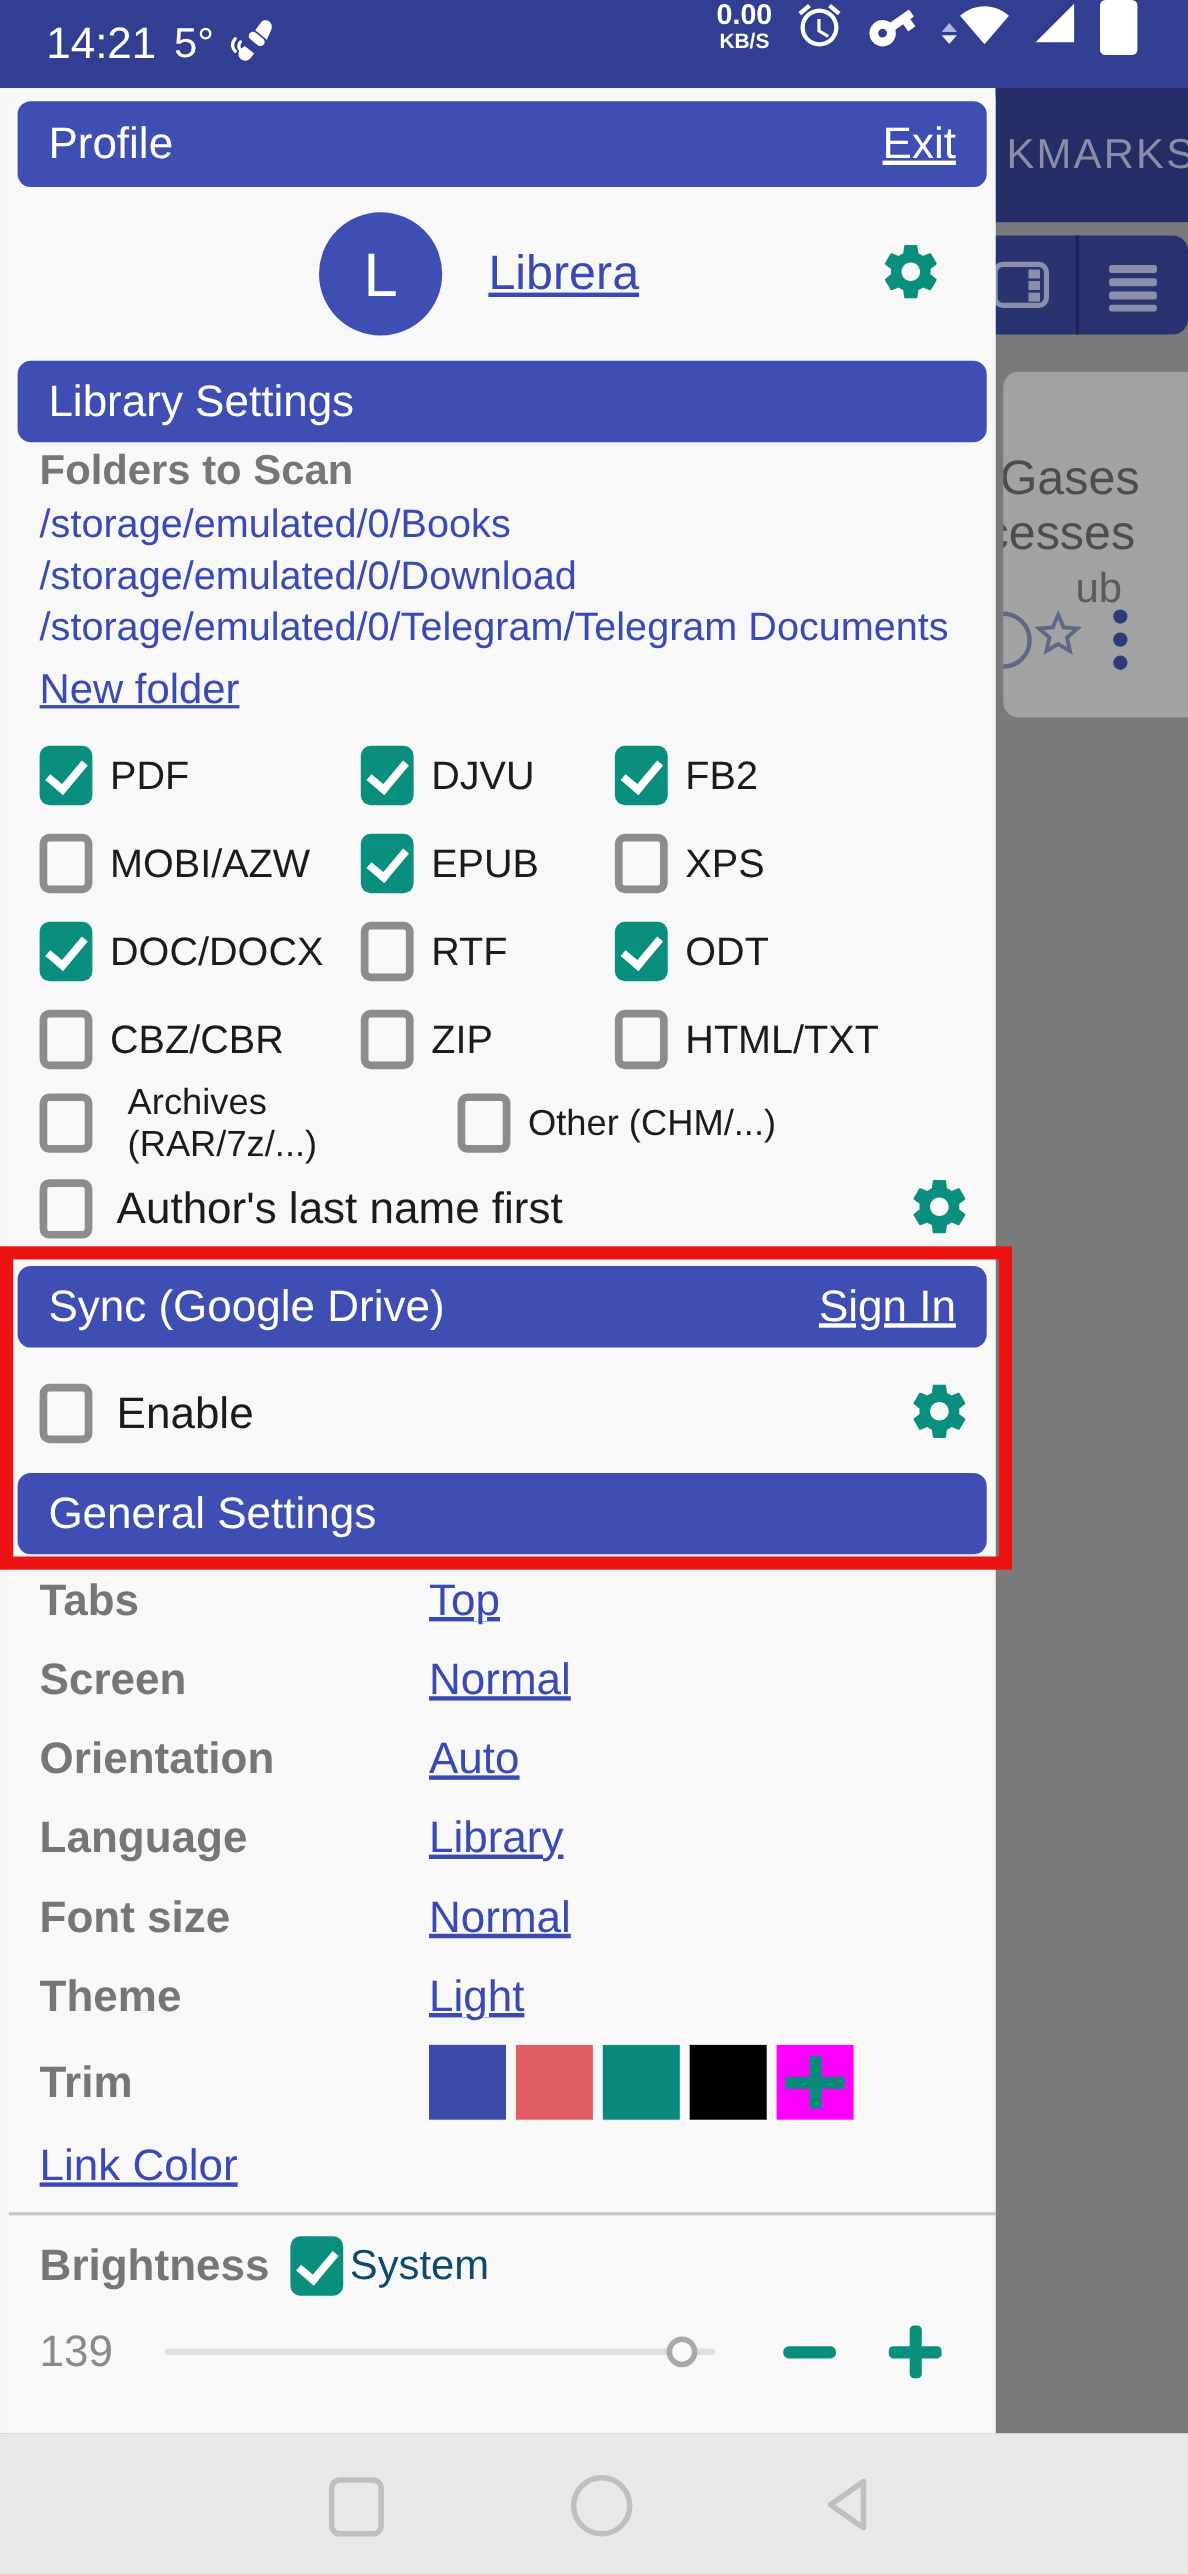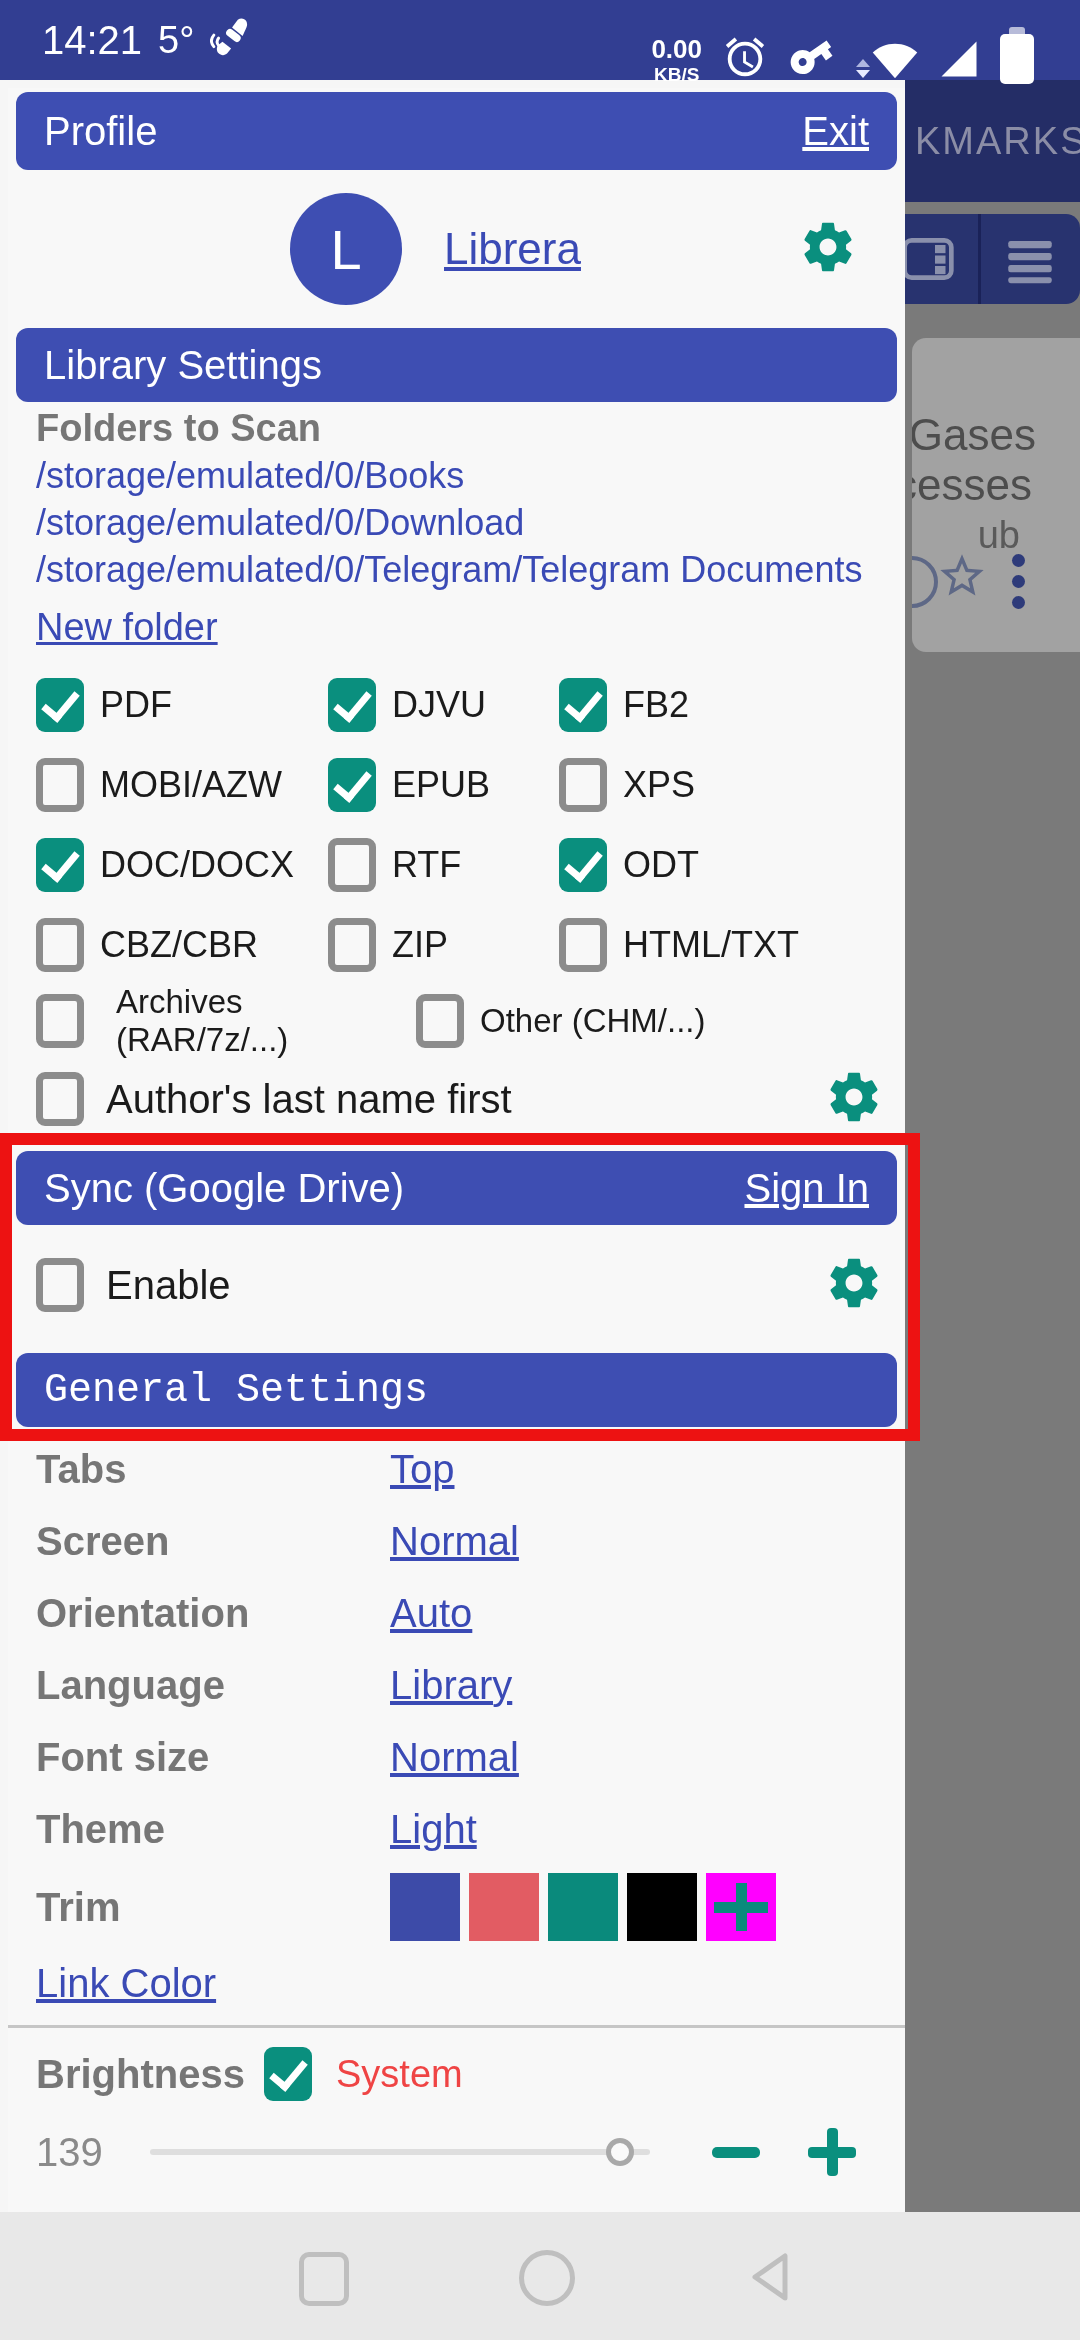--- a/index.html
+++ b/index.html
@@ -4,21 +4,21 @@
 <style>
   html,body{margin:0;padding:0;background:#444;}
   .screen{position:relative;width:1080px;height:2340px;overflow:hidden;
     background:#7a7a7a;font-family:"Liberation Sans",sans-serif;}
 
   
   .status-bar{position:absolute;left:0;top:0;width:1080px;height:80px;background:#323e92;z-index:30;}
   .sb-left{position:absolute;left:42px;top:0;height:80px;display:flex;align-items:center;gap:16px;color:#fff;}
   .sb-time{font-size:40px;}
   .sb-temp{font-size:38px;}
-  .sb-right{position:absolute;right:46px;top:0;height:84px;display:flex;align-items:flex-end;gap:20px;color:#fff;}
+  .sb-right{position:absolute;right:46px;top:0;height:84px;display:flex;align-items:flex-start;gap:20px;color:#fff;}
   .sb-net{display:flex;flex-direction:column;align-items:center;line-height:1;}
   .sb-net .v{font-size:26px;font-weight:bold;}
   .sb-net .u{font-size:19px;font-weight:bold;margin-top:3px;}
   .wifi-wrap{display:flex;align-items:flex-end;gap:2px;}
   .wifi-arrows{display:flex;flex-direction:column;gap:3px;margin-bottom:6px;}
   .tri-up{width:0;height:0;border-left:7px solid transparent;border-right:7px solid transparent;border-bottom:8px solid #aeb6e0;}
   .tri-dn{width:0;height:0;border-left:7px solid transparent;border-right:7px solid transparent;border-top:8px solid #e8ebff;}
   .battery{width:34px;height:50px;background:#fff;border-radius:5px;position:relative;}
   .battery::before{content:"";position:absolute;left:9px;top:-7px;width:16px;height:7px;background:rgba(255,255,255,.65);border-radius:3px 3px 0 0;}
 
@@ -75,42 +75,42 @@
   .arc-row .fmt-label{font-size:33px;}
 
   .author-row,.enable-row{display:flex;align-items:center;margin:2px 28px 0;height:80px;padding-right:0;}
   .author-row .lbl,.enable-row .lbl{font-size:40px;color:#1b1b1b;margin-left:22px;}
   .gear-right{margin-right:-6px;}
 
   .red-group{position:relative;margin-top:12px;}
   .red-frame{position:absolute;left:-8px;top:-18px;width:920px;height:calc(100% + 32px);
     border:12px solid #ed1212;box-sizing:border-box;pointer-events:none;z-index:6;}
   .enable-row{margin-top:12px;height:96px;}
-  .gen-hdr{margin-top:20px;font-family:Liberation Mono, monospace;}
+  .gen-hdr{margin-top:6px;}
 
   .settings{margin-top:6px;}
   .set-row{display:flex;align-items:center;height:72px;padding-left:28px;}
   .set-label{width:354px;font-size:40px;font-weight:bold;color:#767676;}
   .set-value{font-size:40px;}
 
   .trim-row{display:flex;align-items:center;height:84px;padding-left:28px;}
   .swatches{display:flex;gap:9px;}
   .swatch{width:70px;height:68px;position:relative;cursor:pointer;}
   .plus-mark{position:absolute;inset:0;}
   .plus-mark::before{content:"";position:absolute;left:50%;top:10px;bottom:10px;width:11px;margin-left:-5px;background:#0a8a7c;}
   .plus-mark::after{content:"";position:absolute;top:50%;left:8px;right:8px;height:11px;margin-top:-5px;background:#0a8a7c;}
 
   .linkcolor-row{height:68px;display:flex;align-items:center;padding-left:28px;}
   .linkcolor-row a{font-size:40px;}
 
   .divider{height:3px;background:#c6c6c6;margin-top:8px;}
 
   .bright-row{display:flex;align-items:center;margin:14px 28px 0;height:64px;}
   .bright-label{font-size:40px;font-weight:bold;color:#767676;width:228px;}
-  .bright-row .sys-label{font-size:38px;color:#ef4444;margin-left:24px;}
+  .bright-row .sys-label{font-size:38px;color:#0c4a6e;margin-left:6px;}
 
   .slider-row{display:flex;align-items:center;margin:18px 28px 0;height:56px;}
   .slider-val{font-size:40px;color:#8a8a8a;width:86px;}
   .track{position:relative;width:500px;height:6px;background:#dedede;border-radius:3px;margin-left:28px;}
   .thumb{position:absolute;top:-11px;width:28px;height:28px;box-sizing:border-box;border:5px solid #a9a9a9;
     border-radius:50%;background:#fafafa;}
   .minus-btn{width:48px;height:11px;border-radius:5px;background:#0a8f7e;margin-left:62px;cursor:pointer;}
   .plus-btn{position:relative;width:48px;height:48px;margin-left:48px;cursor:pointer;}
   .plus-btn::before{content:"";position:absolute;left:50%;top:0;bottom:0;width:11px;margin-left:-5.5px;background:#0a8f7e;border-radius:4px;}
   .plus-btn::after{content:"";position:absolute;top:50%;left:0;right:0;height:11px;margin-top:-5.5px;background:#0a8f7e;border-radius:4px;}

